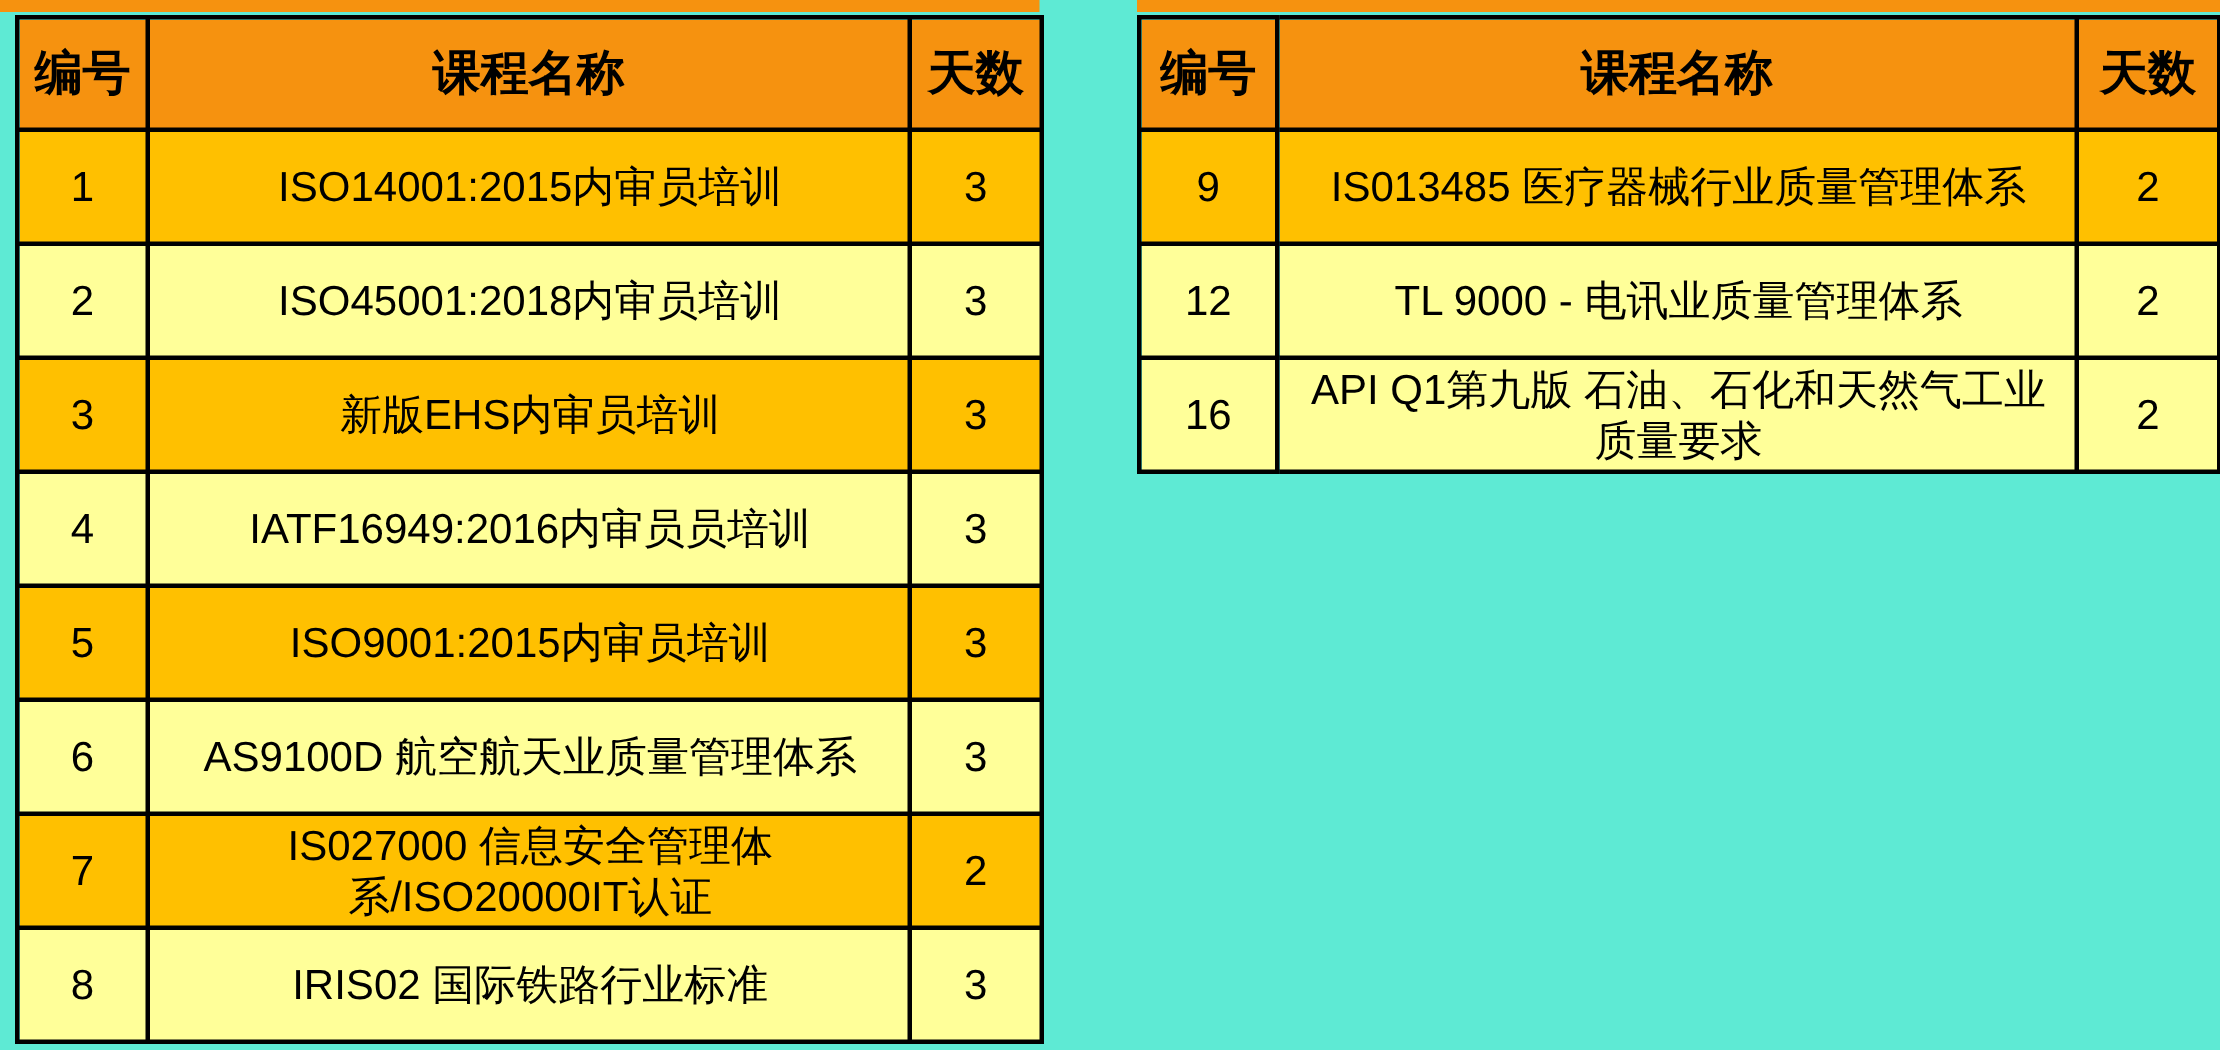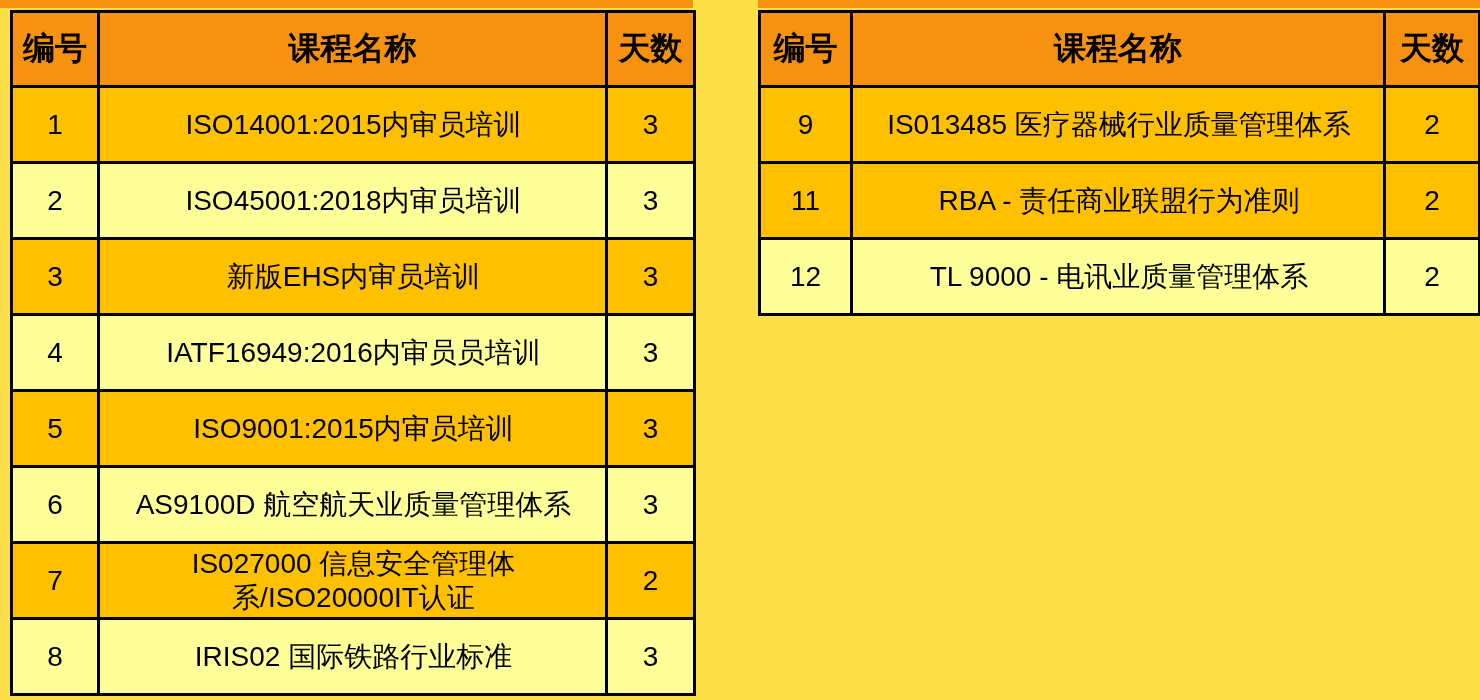--- a/index.html
+++ b/index.html
@@ -1,20 +1,20 @@
 <!DOCTYPE html>
 <html><head>
 <meta charset="utf-8">
 <style>
   html, body { margin: 0; padding: 0; }
   .canvas {
     position: relative;
     width: 1480px;
     height: 700px;
-    background: #fde047;
+    background: #5eead4;
     overflow: hidden;
     font-family: "Liberation Sans", sans-serif;
     color: #000000;
   }
   .top-strip {
     position: absolute;
     top: 0;
     height: 8px;
     background: #F6920F;
   }
@@ -142,26 +142,26 @@
             <th>课程名称</th>
             <th>天数</th>
           </tr>
         </thead>
       <tbody>
           <tr class="gold">
             <td class="cell-id">9</td>
             <td class="cell-course">IS013485 医疗器械行业质量管理体系</td>
             <td class="cell-days">2</td>
           </tr>
-          <tr class="gold">
-            <td class="cell-id">11</td>
-            <td class="cell-course">RBA - 责任商业联盟行为准则</td>
+          <tr class="yellow">
+            <td class="cell-id">12</td>
+            <td class="cell-course">TL 9000 - 电讯业质量管理体系</td>
             <td class="cell-days">2</td>
           </tr>
           <tr class="yellow">
-            <td class="cell-id">12</td>
-            <td class="cell-course">TL 9000 - 电讯业质量管理体系</td>
+            <td class="cell-id">16</td>
+            <td class="cell-course">API Q1第九版 石油、石化和天然气工业质量要求</td>
             <td class="cell-days">2</td>
           </tr>
         </tbody>
     </table>
   </section>
 </div>
 
 </body></html>

